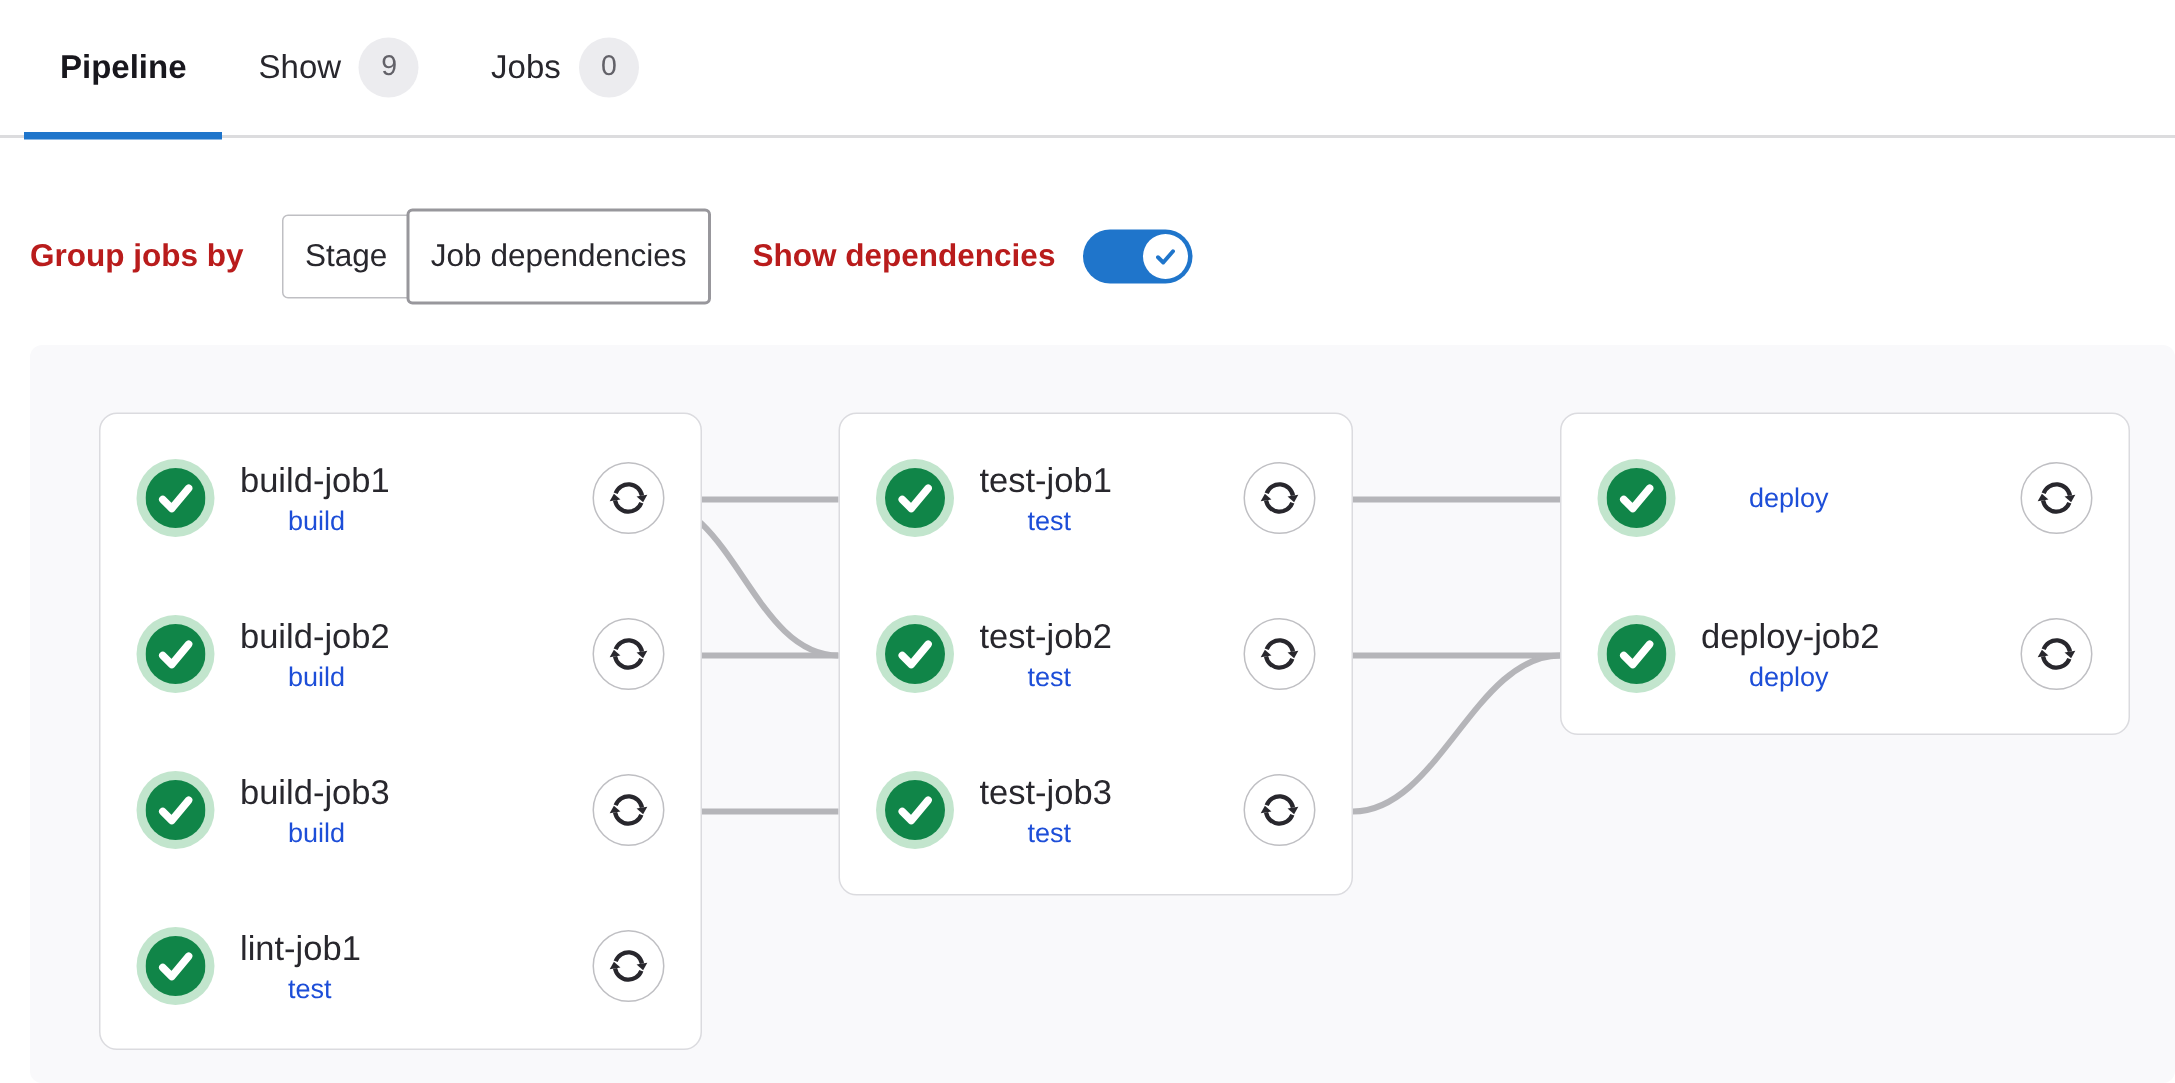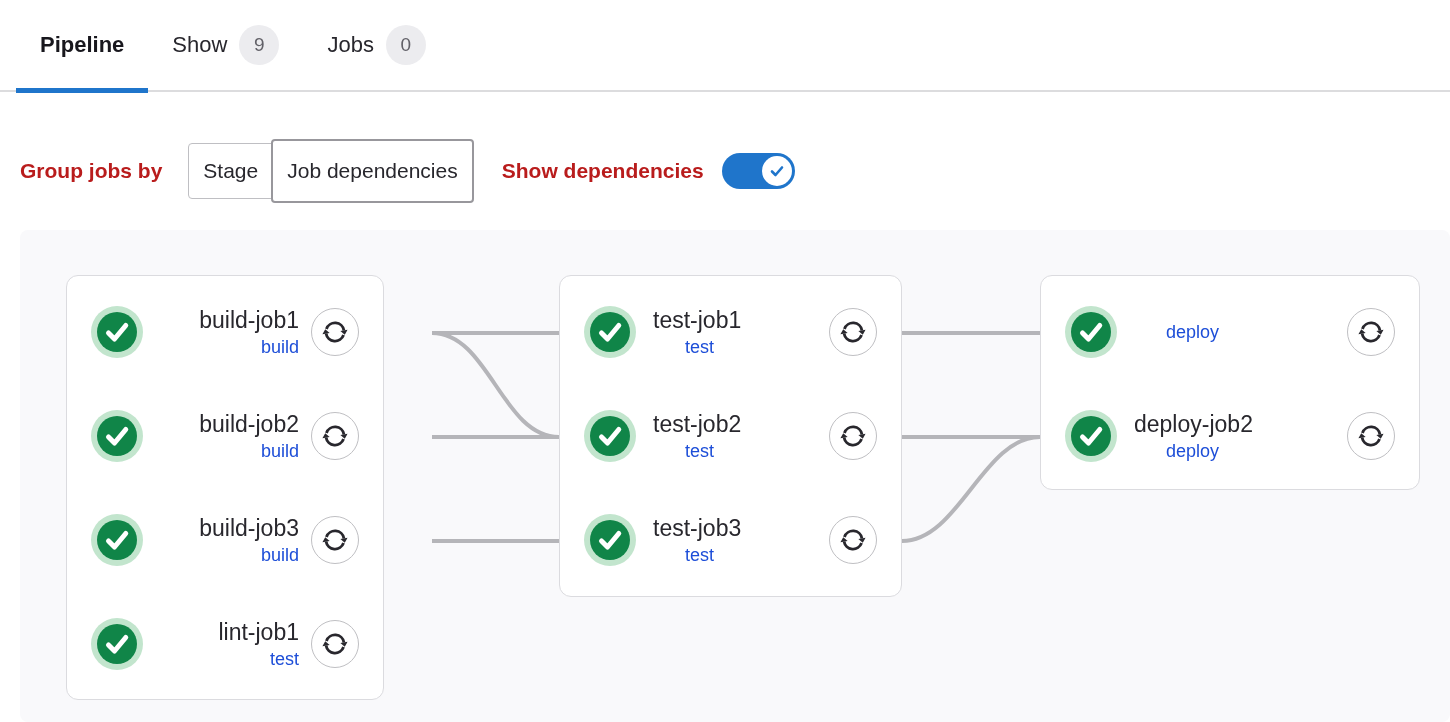--- a/index.html
+++ b/index.html
@@ -119,21 +119,21 @@
   .links-svg { position: absolute; left: 0; top: 0; }
   .links-svg path { stroke: #b5b5b9; stroke-width: 4; fill: none; }
 
   .job-card {
     position: absolute;
     background: #ffffff;
     border: 1px solid #dbdbdf;
     border-radius: 12px;
     padding: 4px 0;
   }
-  .card-1 { left: 46px;   top: 45px; width: 318px; height: 425px; text-align: right; }
+  .card-1 { left: 46px;   top: 45px; width: 402px; height: 425px; }
   .card-2 { left: 539px;  top: 45px; width: 343px; height: 322px; }
   .card-3 { left: 1020px; top: 45px; width: 380px; height: 215px; }
 
   .job-row {
     height: 104px;
     display: flex;
     align-items: center;
     padding: 0 24px;
     cursor: pointer;
   }

